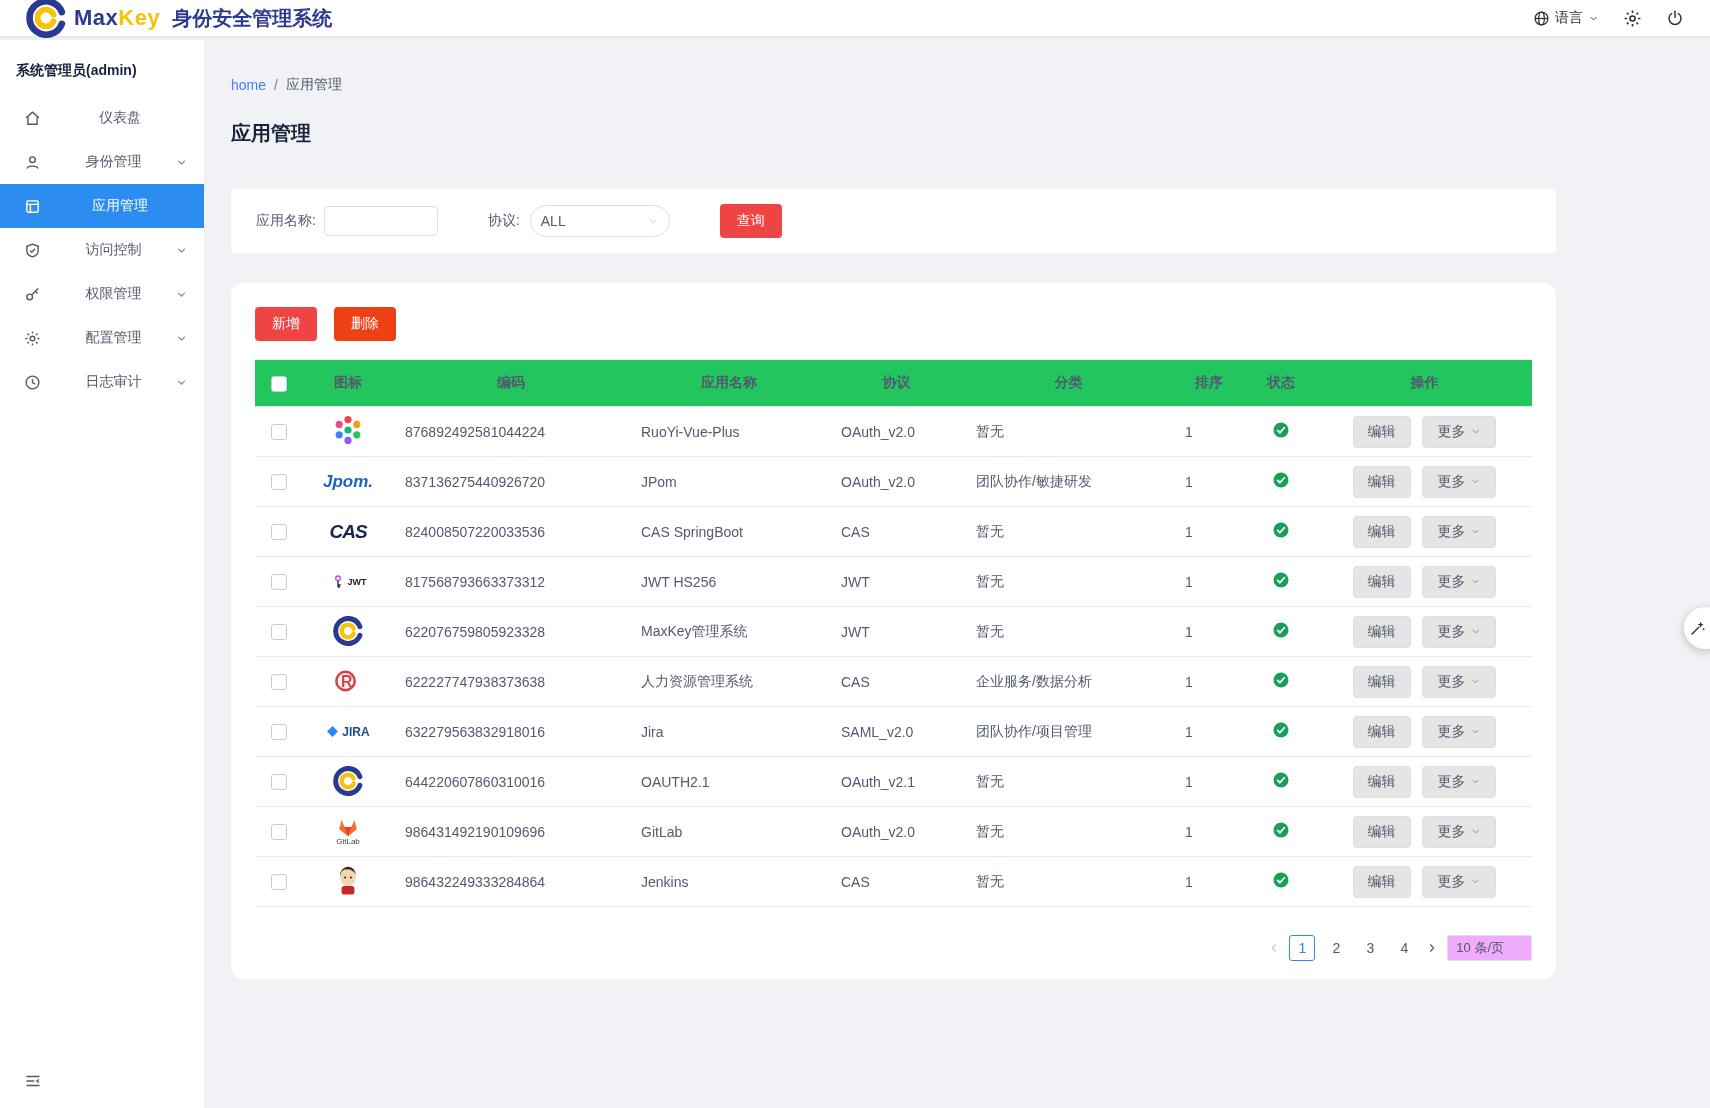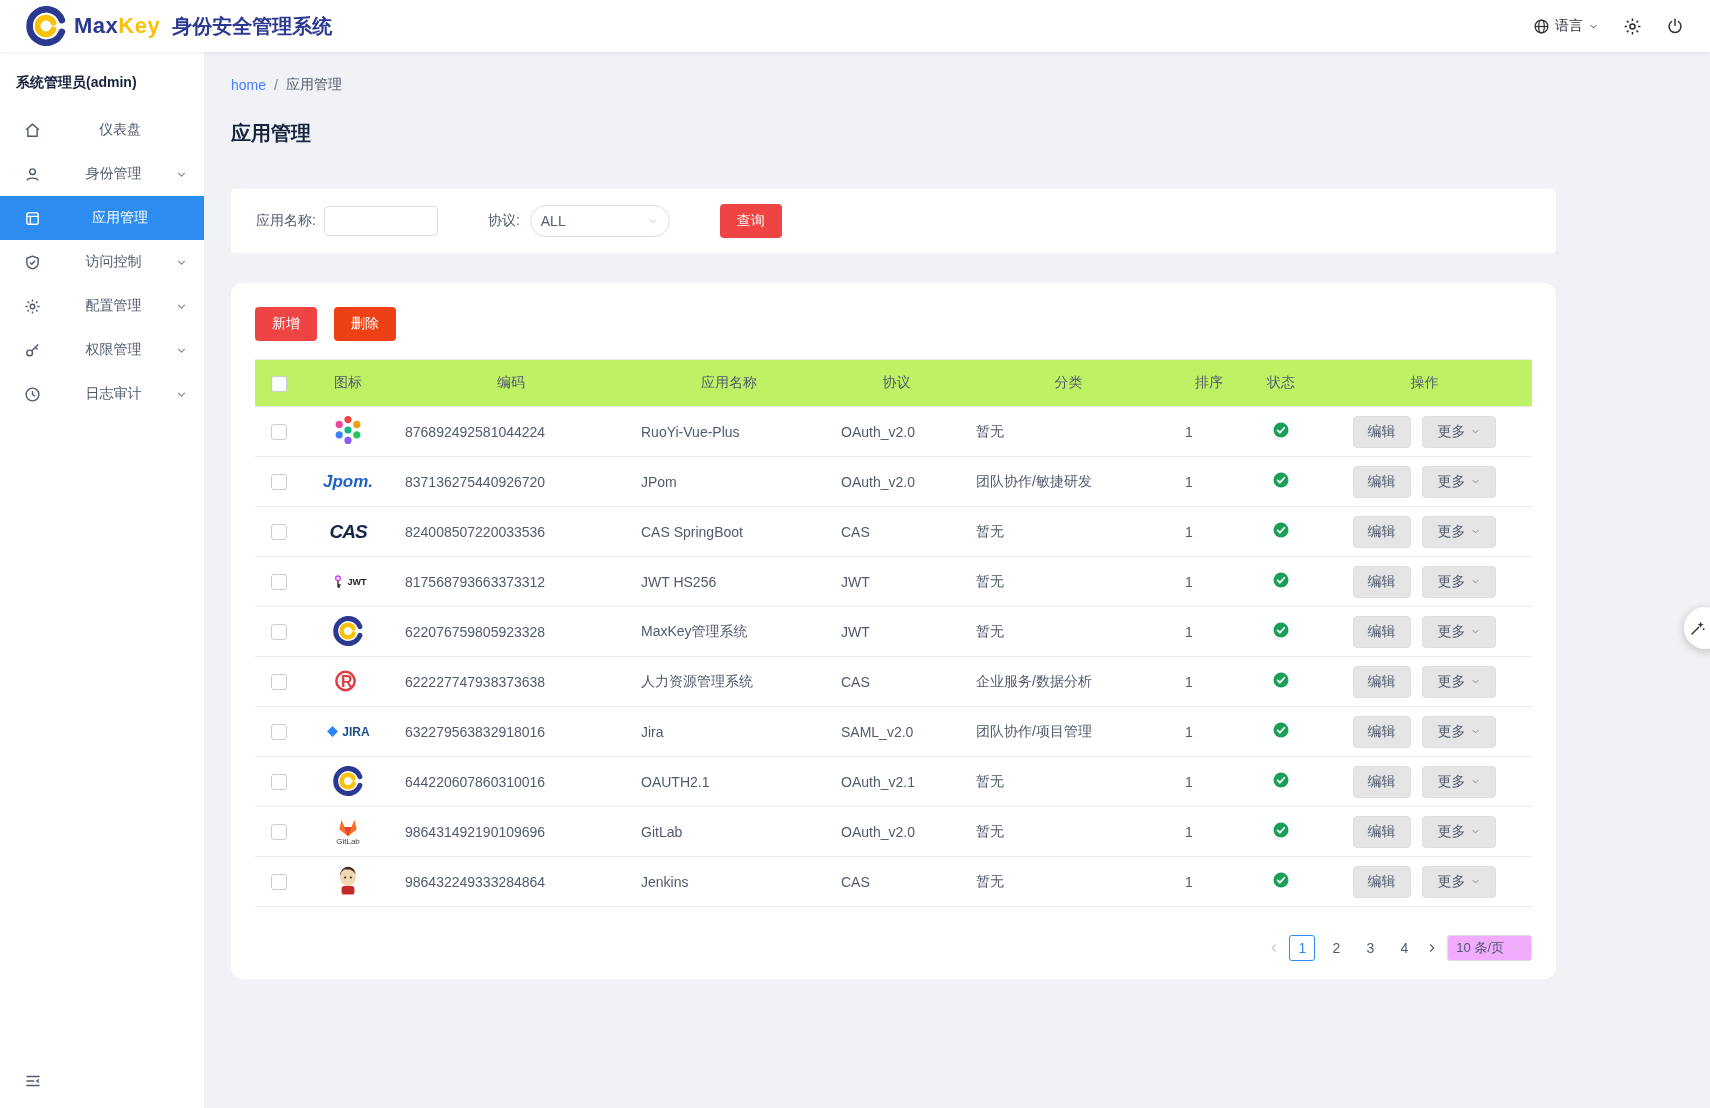--- a/index.html
+++ b/index.html
@@ -6,39 +6,39 @@
   html,body { margin:0; padding:0; }
   body {
     width:1710px; height:1108px; overflow:hidden;
     background:#f0f2f5;
     font-family:"Liberation Sans", sans-serif;
     color:#515a6e;
   }
 
   
   .topbar {
-    position:fixed; top:0; left:0; width:1710px; height:52px;
+    position:fixed; top:0; left:0; width:1710px; height:36px;
     background:#fff; z-index:20;
     display:flex; align-items:center; justify-content:space-between;
     padding:0 26px;
     box-shadow:0 1px 4px rgba(0,21,41,.08);
   }
   .brand { display:flex; align-items:center; gap:8px; }
   .brand-logo { display:inline-flex; }
   .brand-text { font-size:22px; font-weight:800; letter-spacing:0.5px; }
   .brand-max { color:#2b3990; }
   .brand-key { color:#f9c20a; }
   .brand-suffix { color:#2b3990; font-size:20px; font-weight:700; margin-left:4px; }
   .topbar-right { display:flex; align-items:center; gap:24px; color:#2e3138; }
   .top-item { display:flex; align-items:center; gap:5px; font-size:14px; cursor:pointer; }
   .top-item svg { display:block; }
 
   
   .sidebar {
-    position:fixed; top:52px; left:0; width:205px; bottom:0;
+    position:fixed; top:40px; left:0; width:205px; bottom:0;
     background:#fff; z-index:10; border-right:1px solid #f0f0f0;
   }
   .sidebar-user { padding:22px 16px 16px; font-size:14px; font-weight:700; color:#17233d; }
   .side-item {
     display:flex; align-items:center; height:44px;
     padding:0 16px 0 24px; font-size:14px; color:#515a6e; cursor:pointer;
   }
   .side-item.active { background:#2d8cf0; color:#fff; }
   .side-icon { width:17px; height:17px; margin-right:11px; display:inline-flex; color:inherit; }
   .side-icon svg { width:100%; height:100%; }
@@ -81,21 +81,21 @@
   .btn-primary { background:#ef4444; color:#fff; padding:8px 17px; }
   .btn-danger  { background:#ed4014; color:#fff; padding:8px 17px; }
   .btn-search  { margin-left:50px; }
 
   
   .table-card { margin-top:30px; background:#fff; border-radius:12px; padding:24px 24px 18px; }
   .toolbar { display:flex; gap:17px; margin-bottom:18px; }
 
   table.app-table { width:100%; border-collapse:collapse; font-size:14px; color:#515a6e; table-layout:fixed; }
   .app-table thead th {
-    height:47px; background:#bef264; font-weight:400; text-align:center;
+    height:47px; background:#22c55e; font-weight:700; text-align:center;
     border-top:1px solid #e8eaec; border-bottom:1px solid #e8eaec; color:#515a6e;
   }
   .app-table tbody td { height:50px; border-bottom:1px solid #e8eaec; padding:0 12px; text-align:left; }
   .app-table td.c-center, .app-table th.c-center { text-align:center; }
   .checkbox {
     display:inline-block; width:16px; height:16px; vertical-align:middle;
     border:1px solid #c9ccd4; border-radius:3px; background:#fff; cursor:pointer;
   }
   .app-icon { display:inline-flex; align-items:center; justify-content:center; min-height:32px; }
   .status-icon { display:inline-flex; }
@@ -232,40 +232,40 @@
     <span class="side-chevron">
       <svg viewBox="0 0 24 24" width="13" height="13">
             <path d="M6 9l6 6 6-6" fill="none" stroke="currentColor" stroke-width="2"></path>
           </svg>
     </span>
   </div>
 
   <div class="side-item">
     <span class="side-icon">
           <svg viewBox="0 0 24 24">
-            <circle cx="12" cy="12" r="3.2" fill="none" stroke="currentColor" stroke-width="2"></circle>
-            <path d="M12 2v3M12 19v3M2 12h3M19 12h3M4.9 4.9l2.1 2.1M17 17l2.1 2.1M19.1 4.9L17 7M7 17l-2.1 2.1" stroke="currentColor" stroke-width="2"></path>
-          </svg>
-        </span>
-    <span class="side-label">配置管理</span>
+            <circle cx="8" cy="15.5" r="4" fill="none" stroke="currentColor" stroke-width="2"></circle>
+            <path d="M11 12.5L20 3.5M16 7.5l3 3" fill="none" stroke="currentColor" stroke-width="2"></path>
+          </svg>
+        </span>
+    <span class="side-label">权限管理</span>
     <span class="side-chevron">
       <svg viewBox="0 0 24 24" width="13" height="13">
             <path d="M6 9l6 6 6-6" fill="none" stroke="currentColor" stroke-width="2"></path>
           </svg>
     </span>
   </div>
 
   <div class="side-item">
     <span class="side-icon">
           <svg viewBox="0 0 24 24">
-            <circle cx="8" cy="15.5" r="4" fill="none" stroke="currentColor" stroke-width="2"></circle>
-            <path d="M11 12.5L20 3.5M16 7.5l3 3" fill="none" stroke="currentColor" stroke-width="2"></path>
-          </svg>
-        </span>
-    <span class="side-label">权限管理</span>
+            <circle cx="12" cy="12" r="3.2" fill="none" stroke="currentColor" stroke-width="2"></circle>
+            <path d="M12 2v3M12 19v3M2 12h3M19 12h3M4.9 4.9l2.1 2.1M17 17l2.1 2.1M19.1 4.9L17 7M7 17l-2.1 2.1" stroke="currentColor" stroke-width="2"></path>
+          </svg>
+        </span>
+    <span class="side-label">配置管理</span>
     <span class="side-chevron">
       <svg viewBox="0 0 24 24" width="13" height="13">
             <path d="M6 9l6 6 6-6" fill="none" stroke="currentColor" stroke-width="2"></path>
           </svg>
     </span>
   </div>
 
   <div class="side-item">
     <span class="side-icon">
           <svg viewBox="0 0 24 24">

